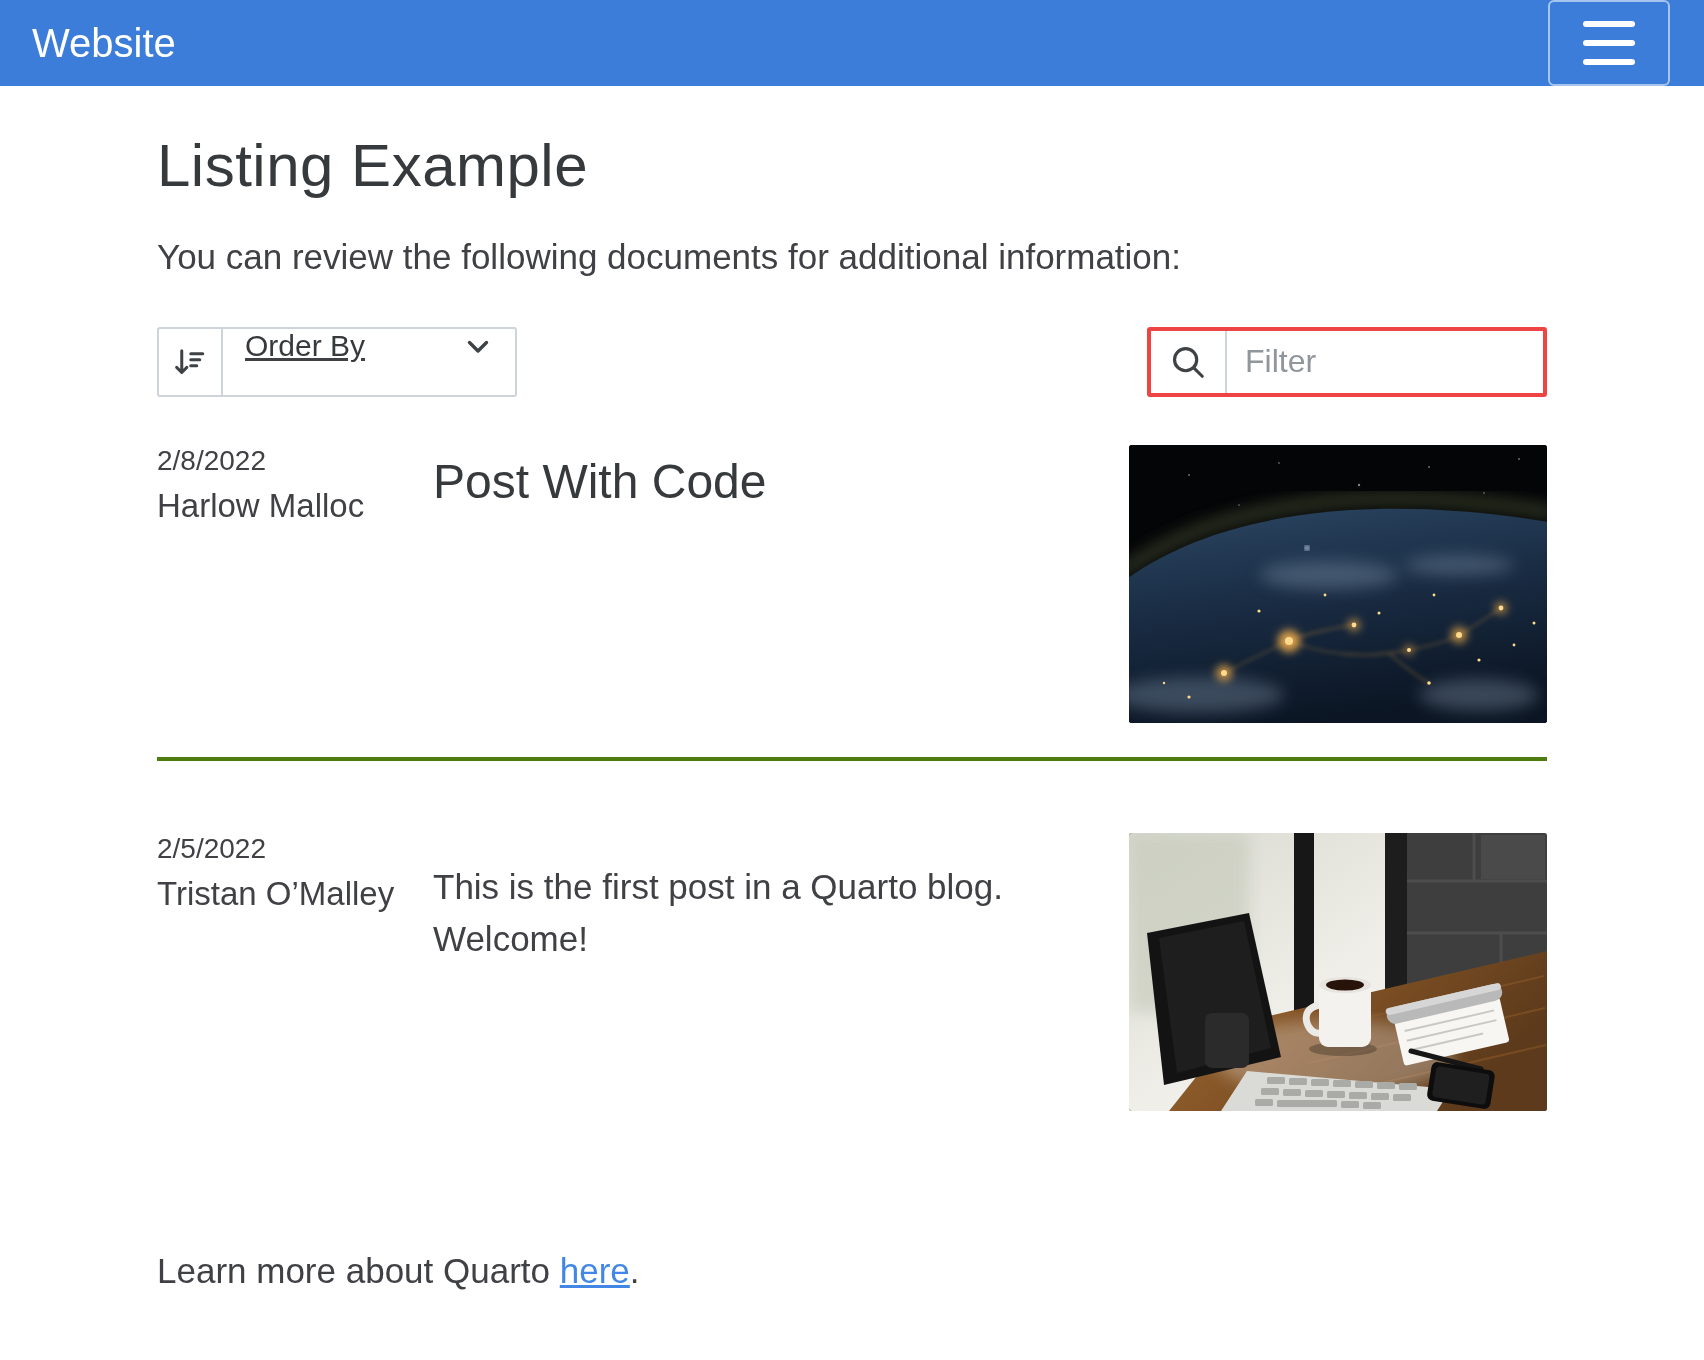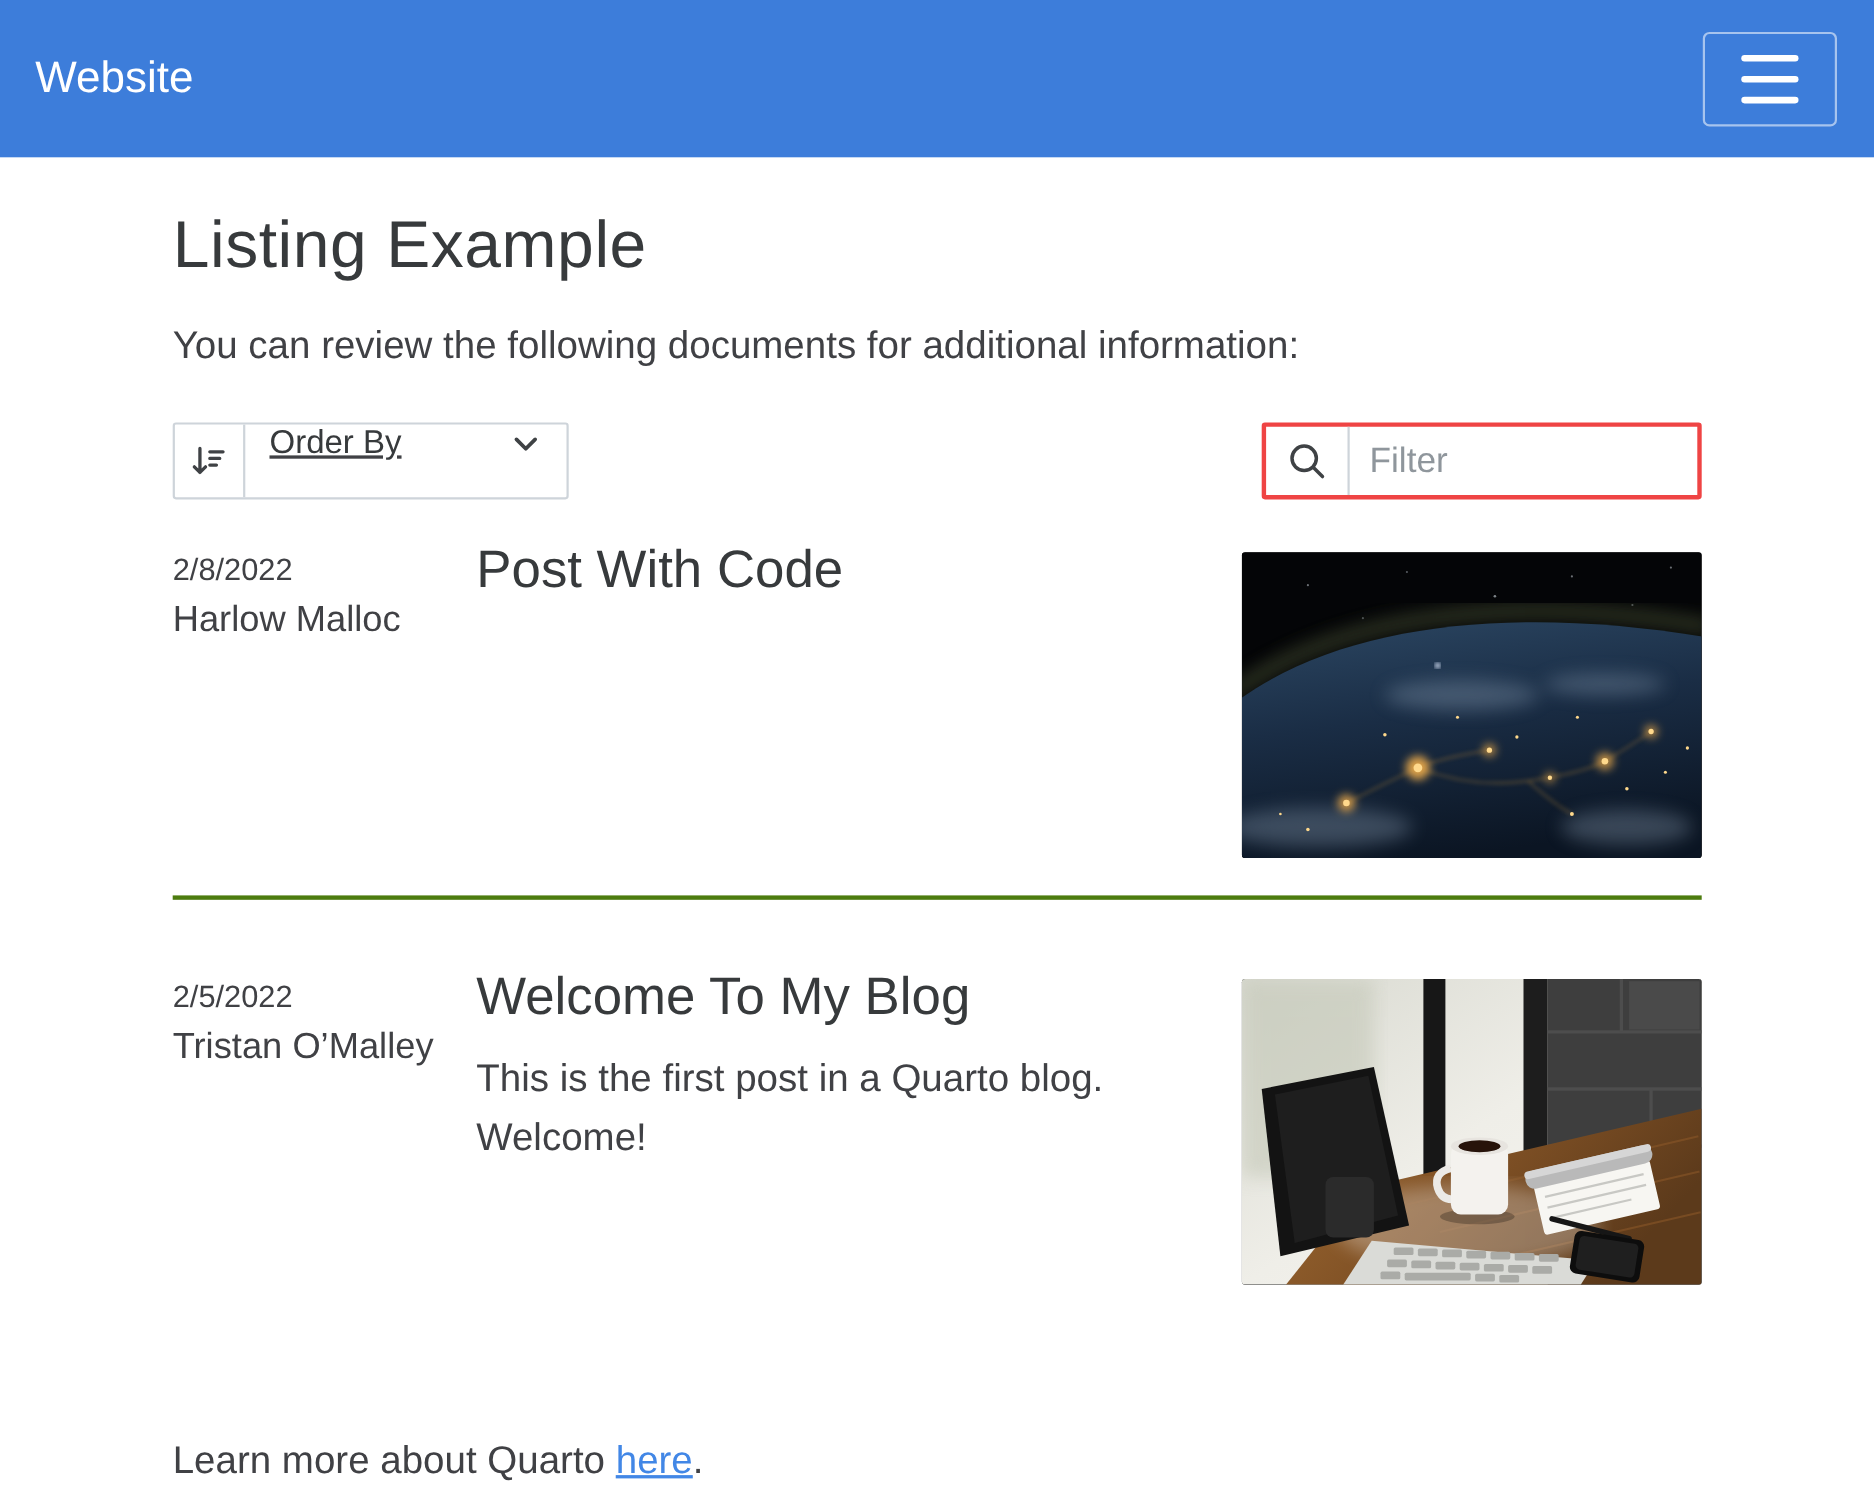--- a/index.html
+++ b/index.html
@@ -6,21 +6,21 @@
   body {
     width:1704px; height:1360px; overflow:hidden;
     background:#ffffff;
     font-family:"Liberation Sans", sans-serif;
     color:#404145;
     -webkit-font-smoothing:antialiased;
   }
 
   
   .navbar {
-    height:143px; background:#3d7dda;
+    height:86px; background:#3d7dda;
     display:flex; align-items:center;
     padding:0 34px 0 32px; box-sizing:border-box;
   }
   .brand { font-size:40px; color:#ffffff; text-decoration:none; cursor:pointer; }
   .menu-btn {
     margin-left:auto; width:122px; height:86px; box-sizing:border-box;
     border:2px solid rgba(255,255,255,0.55); border-radius:6px;
     background:transparent; cursor:pointer;
     display:flex; flex-direction:column; justify-content:center; align-items:center; gap:13px;
   }
@@ -70,21 +70,21 @@
   
   .post {
     display:grid; grid-template-columns:276px 1fr 418px;
     margin-top:36px; cursor:pointer;
   }
   .post.first { padding-bottom:34px; border-bottom:4px solid #4d7c0f; }
   .post.second { margin-top:60px; }
   .post-meta { margin-top:12px; }
   .post-date { font-size:28px; color:#404145; }
   .post-author { margin-top:10px; font-size:33px; color:#404145; }
-  .post-body { padding-right:24px; }
+  .post-body { padding-right:24px;margin-top:20px; }
   .post-title {
     margin:0; font-size:48px; line-height:1.2; font-weight:400; color:#373a3c;
   }
   .post-desc { margin-top:20px; font-size:35px; line-height:1.5; color:#404145; max-width:680px; }
   .thumb {
     width:418px; height:278px; margin-top:12px; border-radius:3px;
     overflow:hidden; background:#000; justify-self:end;
   }
   .thumb svg { display:block; width:418px; height:278px; }
 
@@ -223,21 +223,20 @@
       </svg>
     </div>
   </article>
 
   <article class="post second">
     <div class="post-meta">
       <div class="post-date">2/5/2022</div>
       <div class="post-author">Tristan O’Malley</div>
     </div>
     <div class="post-body">
-      <h3 class="post-title">Welcome To My Blog</h3>
       <div class="post-desc">This is the first post in a Quarto blog. Welcome!</div>
     </div>
     <div class="thumb">
       <svg viewBox="0 0 418 278" preserveAspectRatio="none" aria-label="desk with laptop coffee and notepad">
         <defs>
           <linearGradient id="winG" x1="0" y1="0" x2="1" y2="1">
             <stop offset="0" stop-color="#d8d9d0"></stop>
             <stop offset="0.5" stop-color="#efeee8"></stop>
             <stop offset="1" stop-color="#f6f5f1"></stop>
           </linearGradient>

